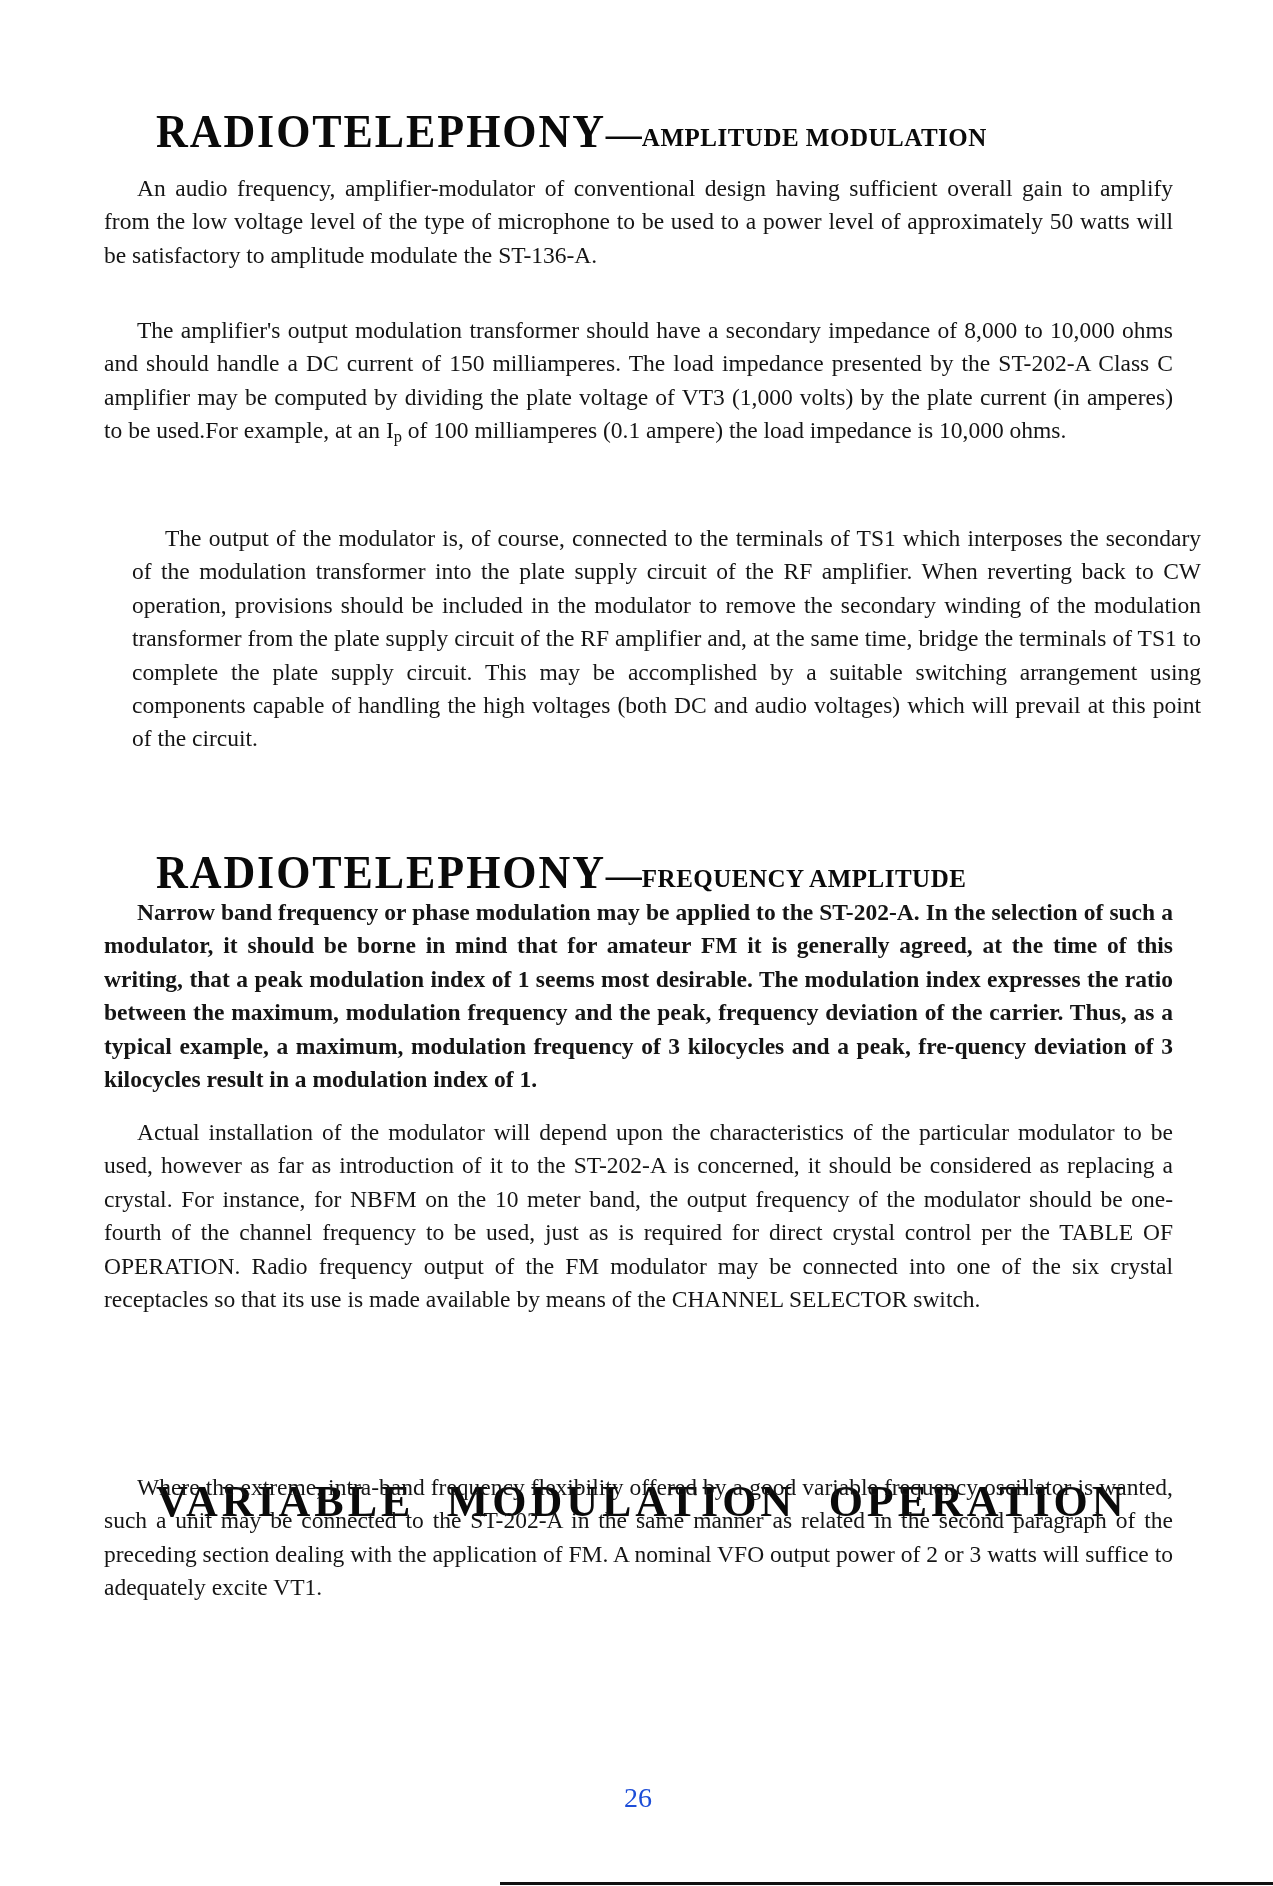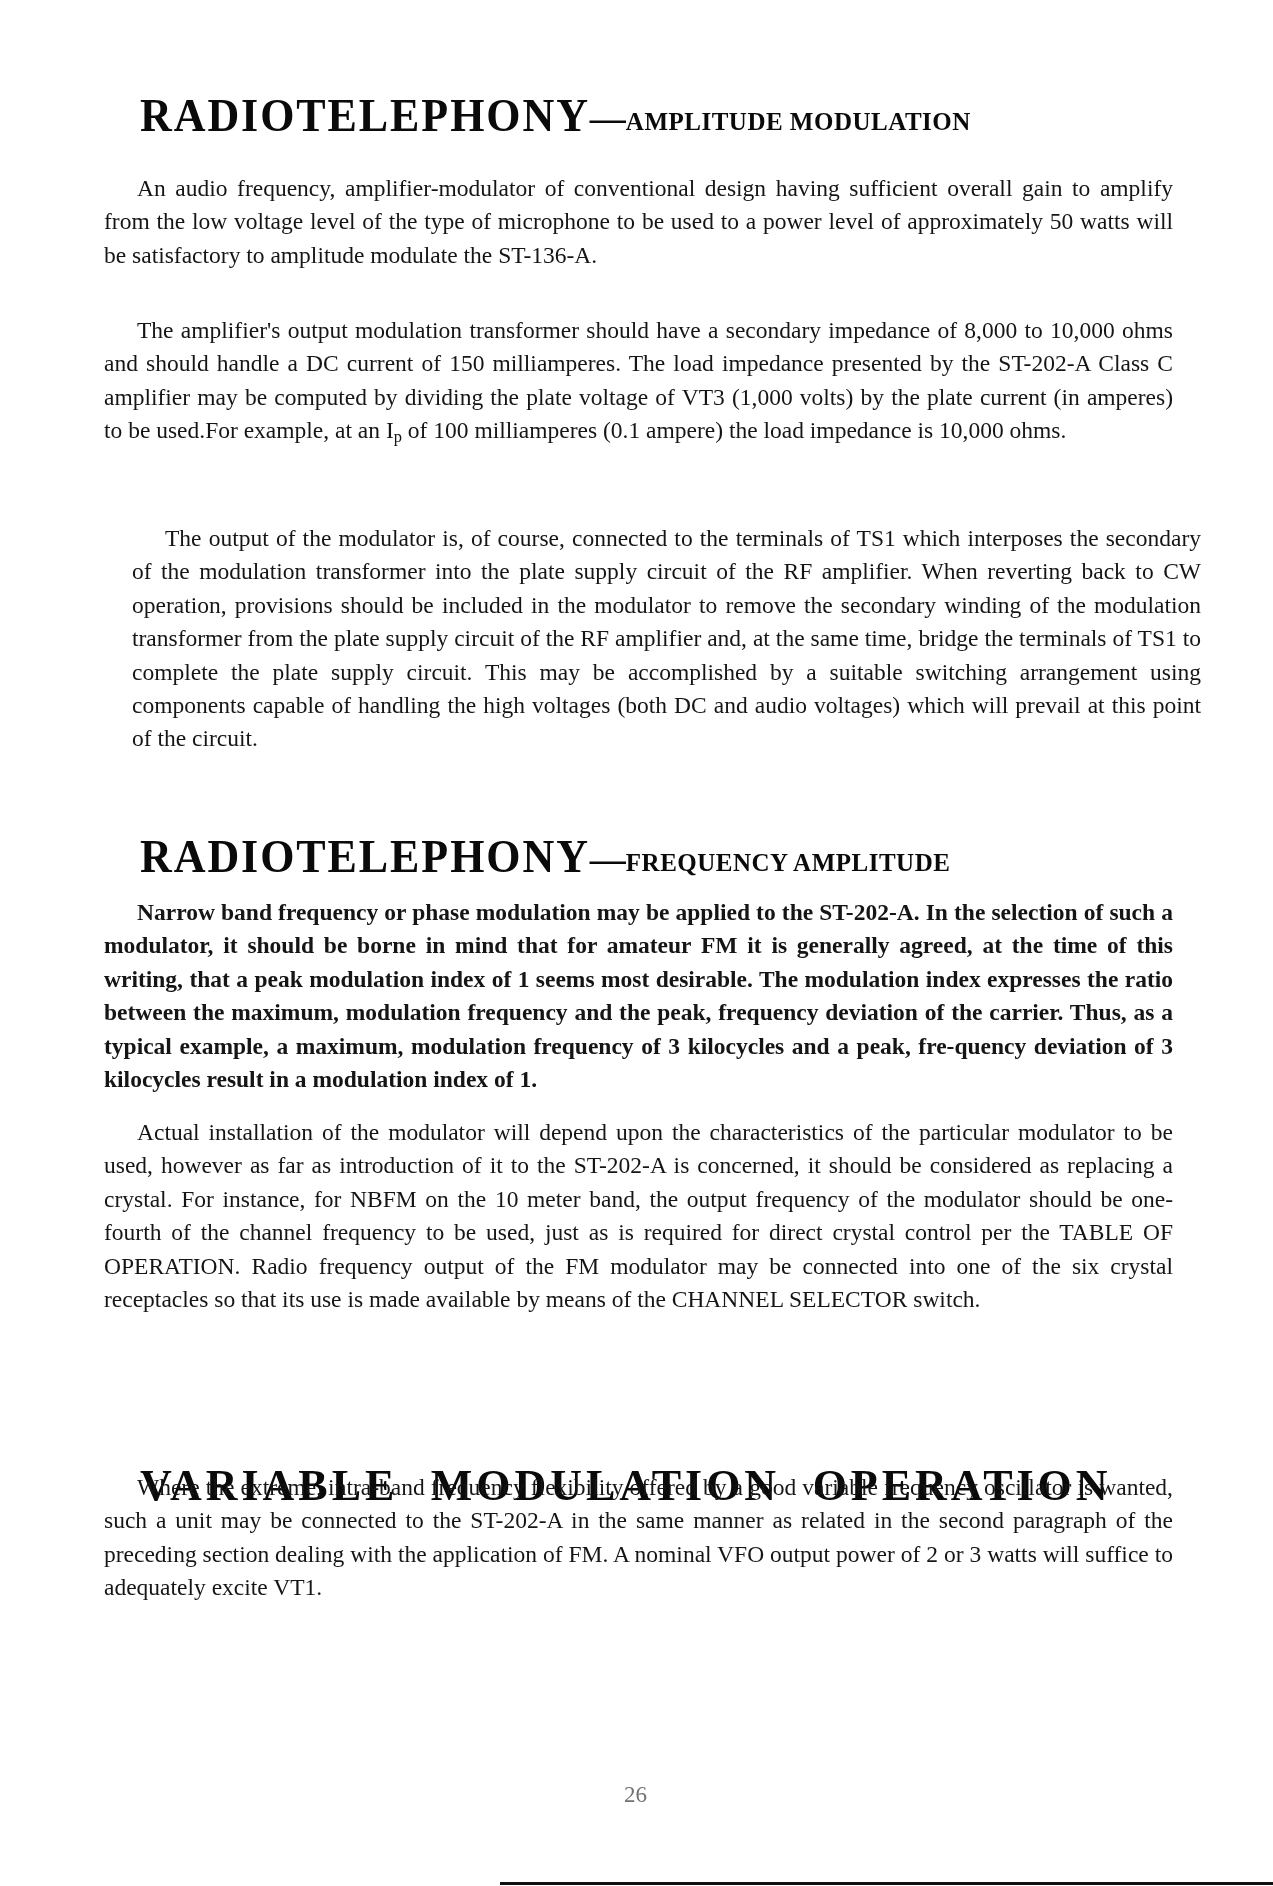--- a/index.html
+++ b/index.html
@@ -18,21 +18,21 @@
     .page {
       position: absolute;
       left: 0;
       top: 0;
       width: 1273px;
       height: 1886px;
     }
     .heading {
       position: absolute;
       left: 140px;
-      margin: 0;
+      margin: 16px;
       font-weight: normal;
       white-space: nowrap;
       color: #0a0a0a;
       letter-spacing: 0.06em;
     }
     .heading .main {
       font-size: 44px;
       font-weight: bold;
       transform: scaleY(1.05);
       display: inline-block;
@@ -74,22 +74,22 @@
     #p5 { top: 1100px; margin-top: 16px; }
     #p6 { top: 1471px; }
     .sub-p {
       font-size: 0.7em;
       vertical-align: -0.25em;
     }
     .page-number {
       position: absolute;
       top: 1782px;
       left: 624px;
-      font-size: 23px;
-      color: #737373;
+      font-size: 28px;
+      color: #1d4ed8;
     }
     .bottom-rule {
       position: absolute;
       top: 1882px;
       left: 500px;
       width: 773px;
       height: 3px;
       background: #111111;
     }
   </style>

